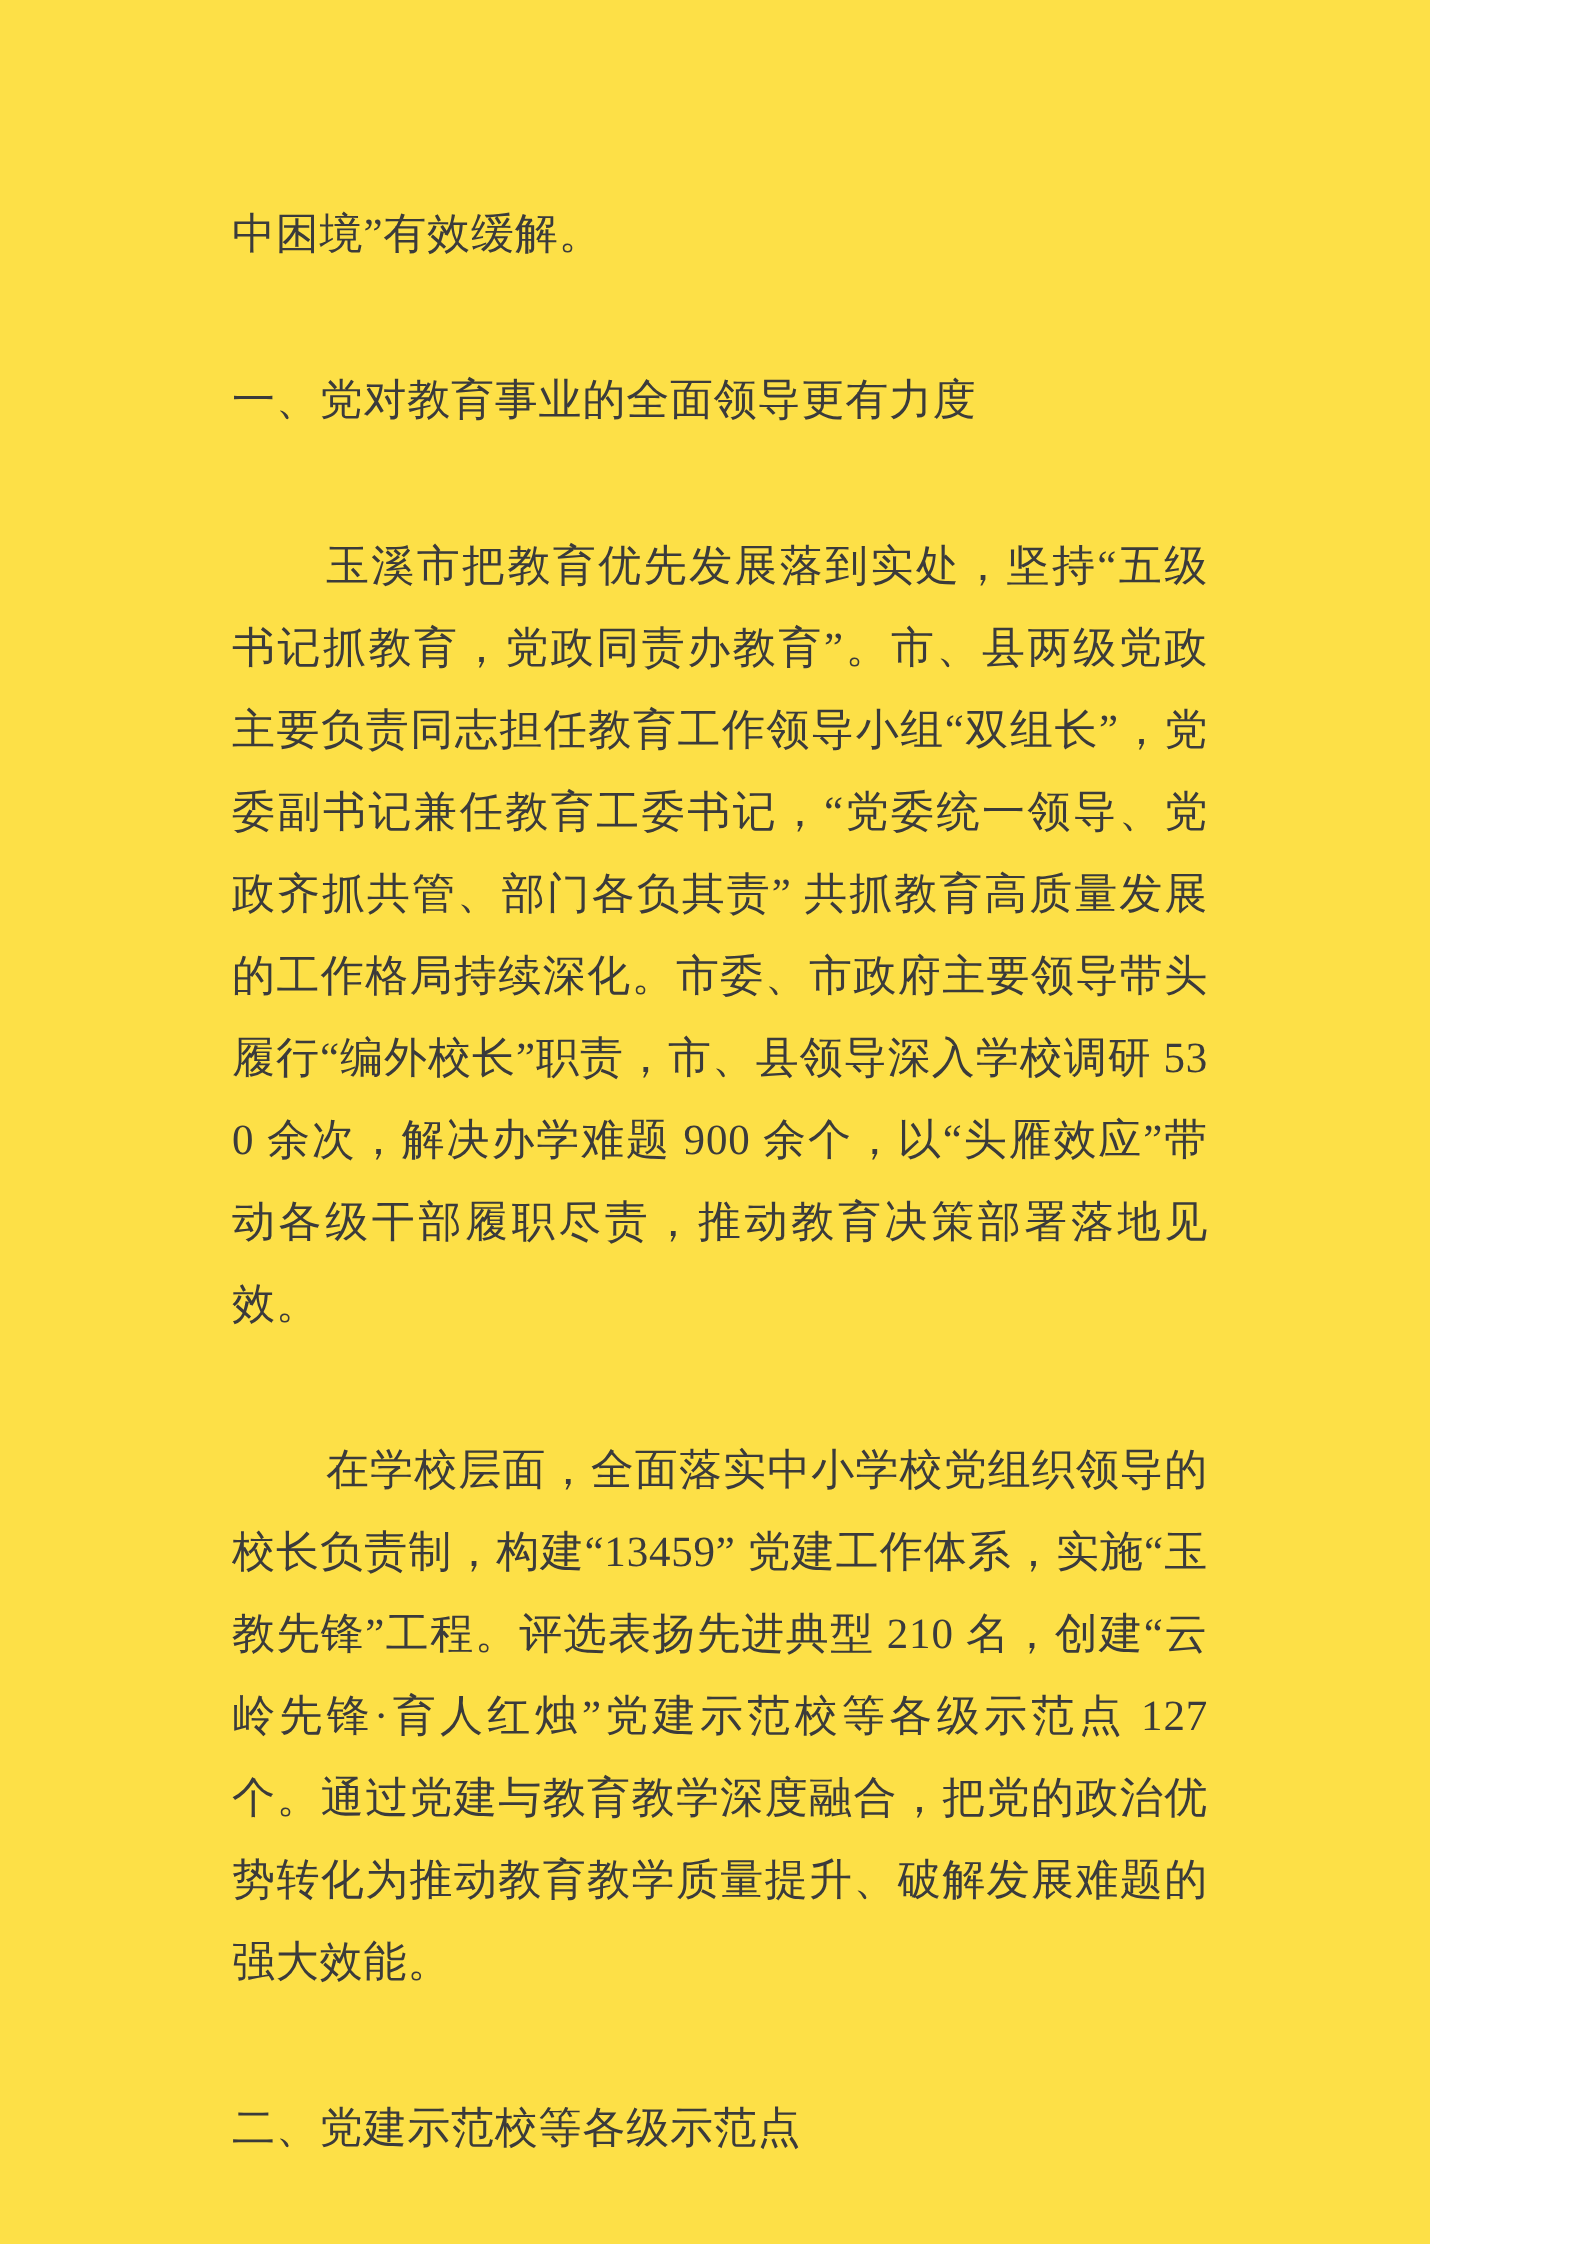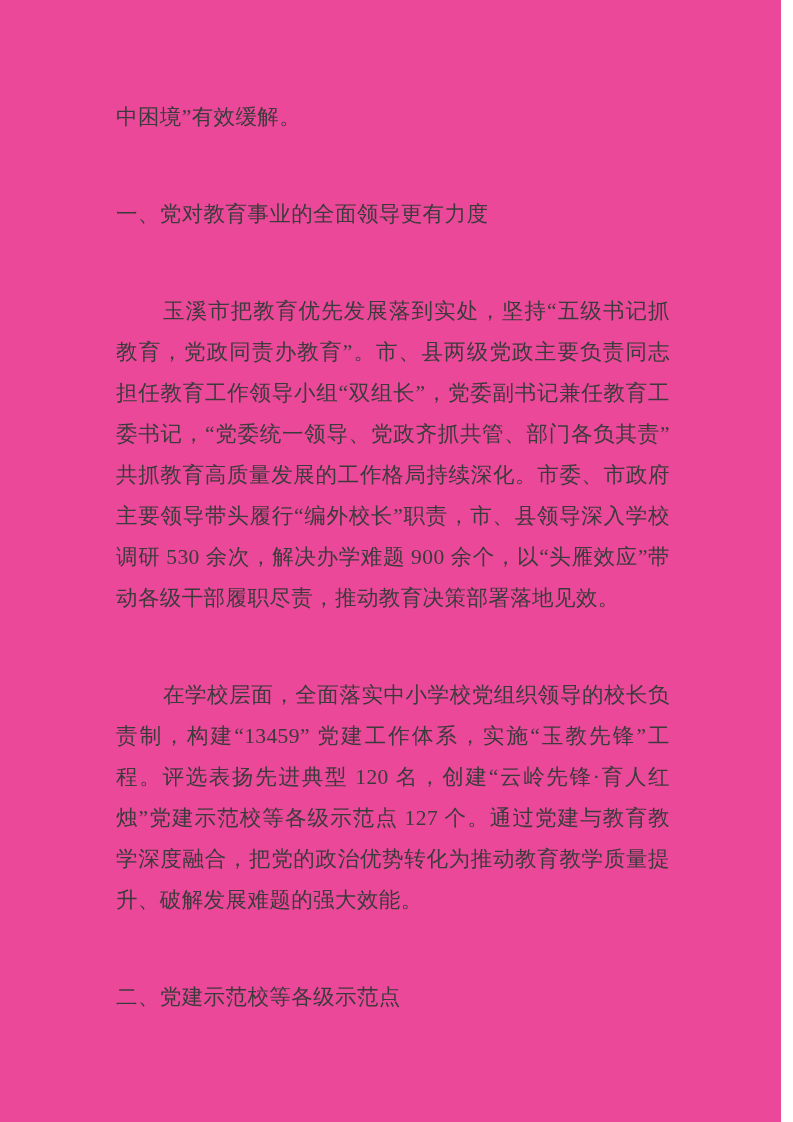--- a/index.html
+++ b/index.html
@@ -2,54 +2,54 @@
 <html><head>
 <meta charset="utf-8">
 <style>
   html, body {
     margin: 0;
     padding: 0;
     background: #ffffff;
   }
   .page {
     position: relative;
-    width: 781px;
+    width: 715px;
     height: 1122px;
     box-sizing: border-box;
-    background: #ec4899;
+    background: #fde047;
     padding: 97px 111px 0 116px;
     overflow: hidden;
     font-family: "Liberation Serif", "DejaVu Serif", serif;
     color: #3b3b3b;
   }
   .block {
     margin: 0;
     font-size: 21.5px;
     line-height: 41px;
     letter-spacing: 0.4px;
     text-align: justify;
     text-justify: inter-ideograph;
     word-break: break-all;
   }
   .block + .block {
-    margin-top: 56px;
+    margin-top: 42px;
   }
   .heading {
     text-align: left;
   }
   .paragraph {
     text-indent: 47px;
   }
 </style>
 </head>
 <body>
 
 <div class="page">
   <p class="block continuation">中困境”有效缓解。</p>
 
   <p class="block heading">一、党对教育事业的全面领导更有力度</p>
 
   <p class="block paragraph">玉溪市把教育优先发展落到实处，坚持“五级书记抓教育，党政同责办教育”。市、县两级党政主要负责同志担任教育工作领导小组“双组长”，党委副书记兼任教育工委书记，“党委统一领导、党政齐抓共管、部门各负其责” 共抓教育高质量发展的工作格局持续深化。市委、市政府主要领导带头履行“编外校长”职责，市、县领导深入学校调研 530 余次，解决办学难题 900 余个，以“头雁效应”带动各级干部履职尽责，推动教育决策部署落地见效。</p>
 
-  <p class="block paragraph">在学校层面，全面落实中小学校党组织领导的校长负责制，构建“13459” 党建工作体系，实施“玉教先锋”工程。评选表扬先进典型 120 名，创建“云岭先锋·育人红烛”党建示范校等各级示范点 127 个。通过党建与教育教学深度融合，把党的政治优势转化为推动教育教学质量提升、破解发展难题的强大效能。</p>
+  <p class="block paragraph">在学校层面，全面落实中小学校党组织领导的校长负责制，构建“13459” 党建工作体系，实施“玉教先锋”工程。评选表扬先进典型 210 名，创建“云岭先锋·育人红烛”党建示范校等各级示范点 127 个。通过党建与教育教学深度融合，把党的政治优势转化为推动教育教学质量提升、破解发展难题的强大效能。</p>
 
   <p class="block heading">二、党建示范校等各级示范点</p>
 </div>
 
 </body></html>

